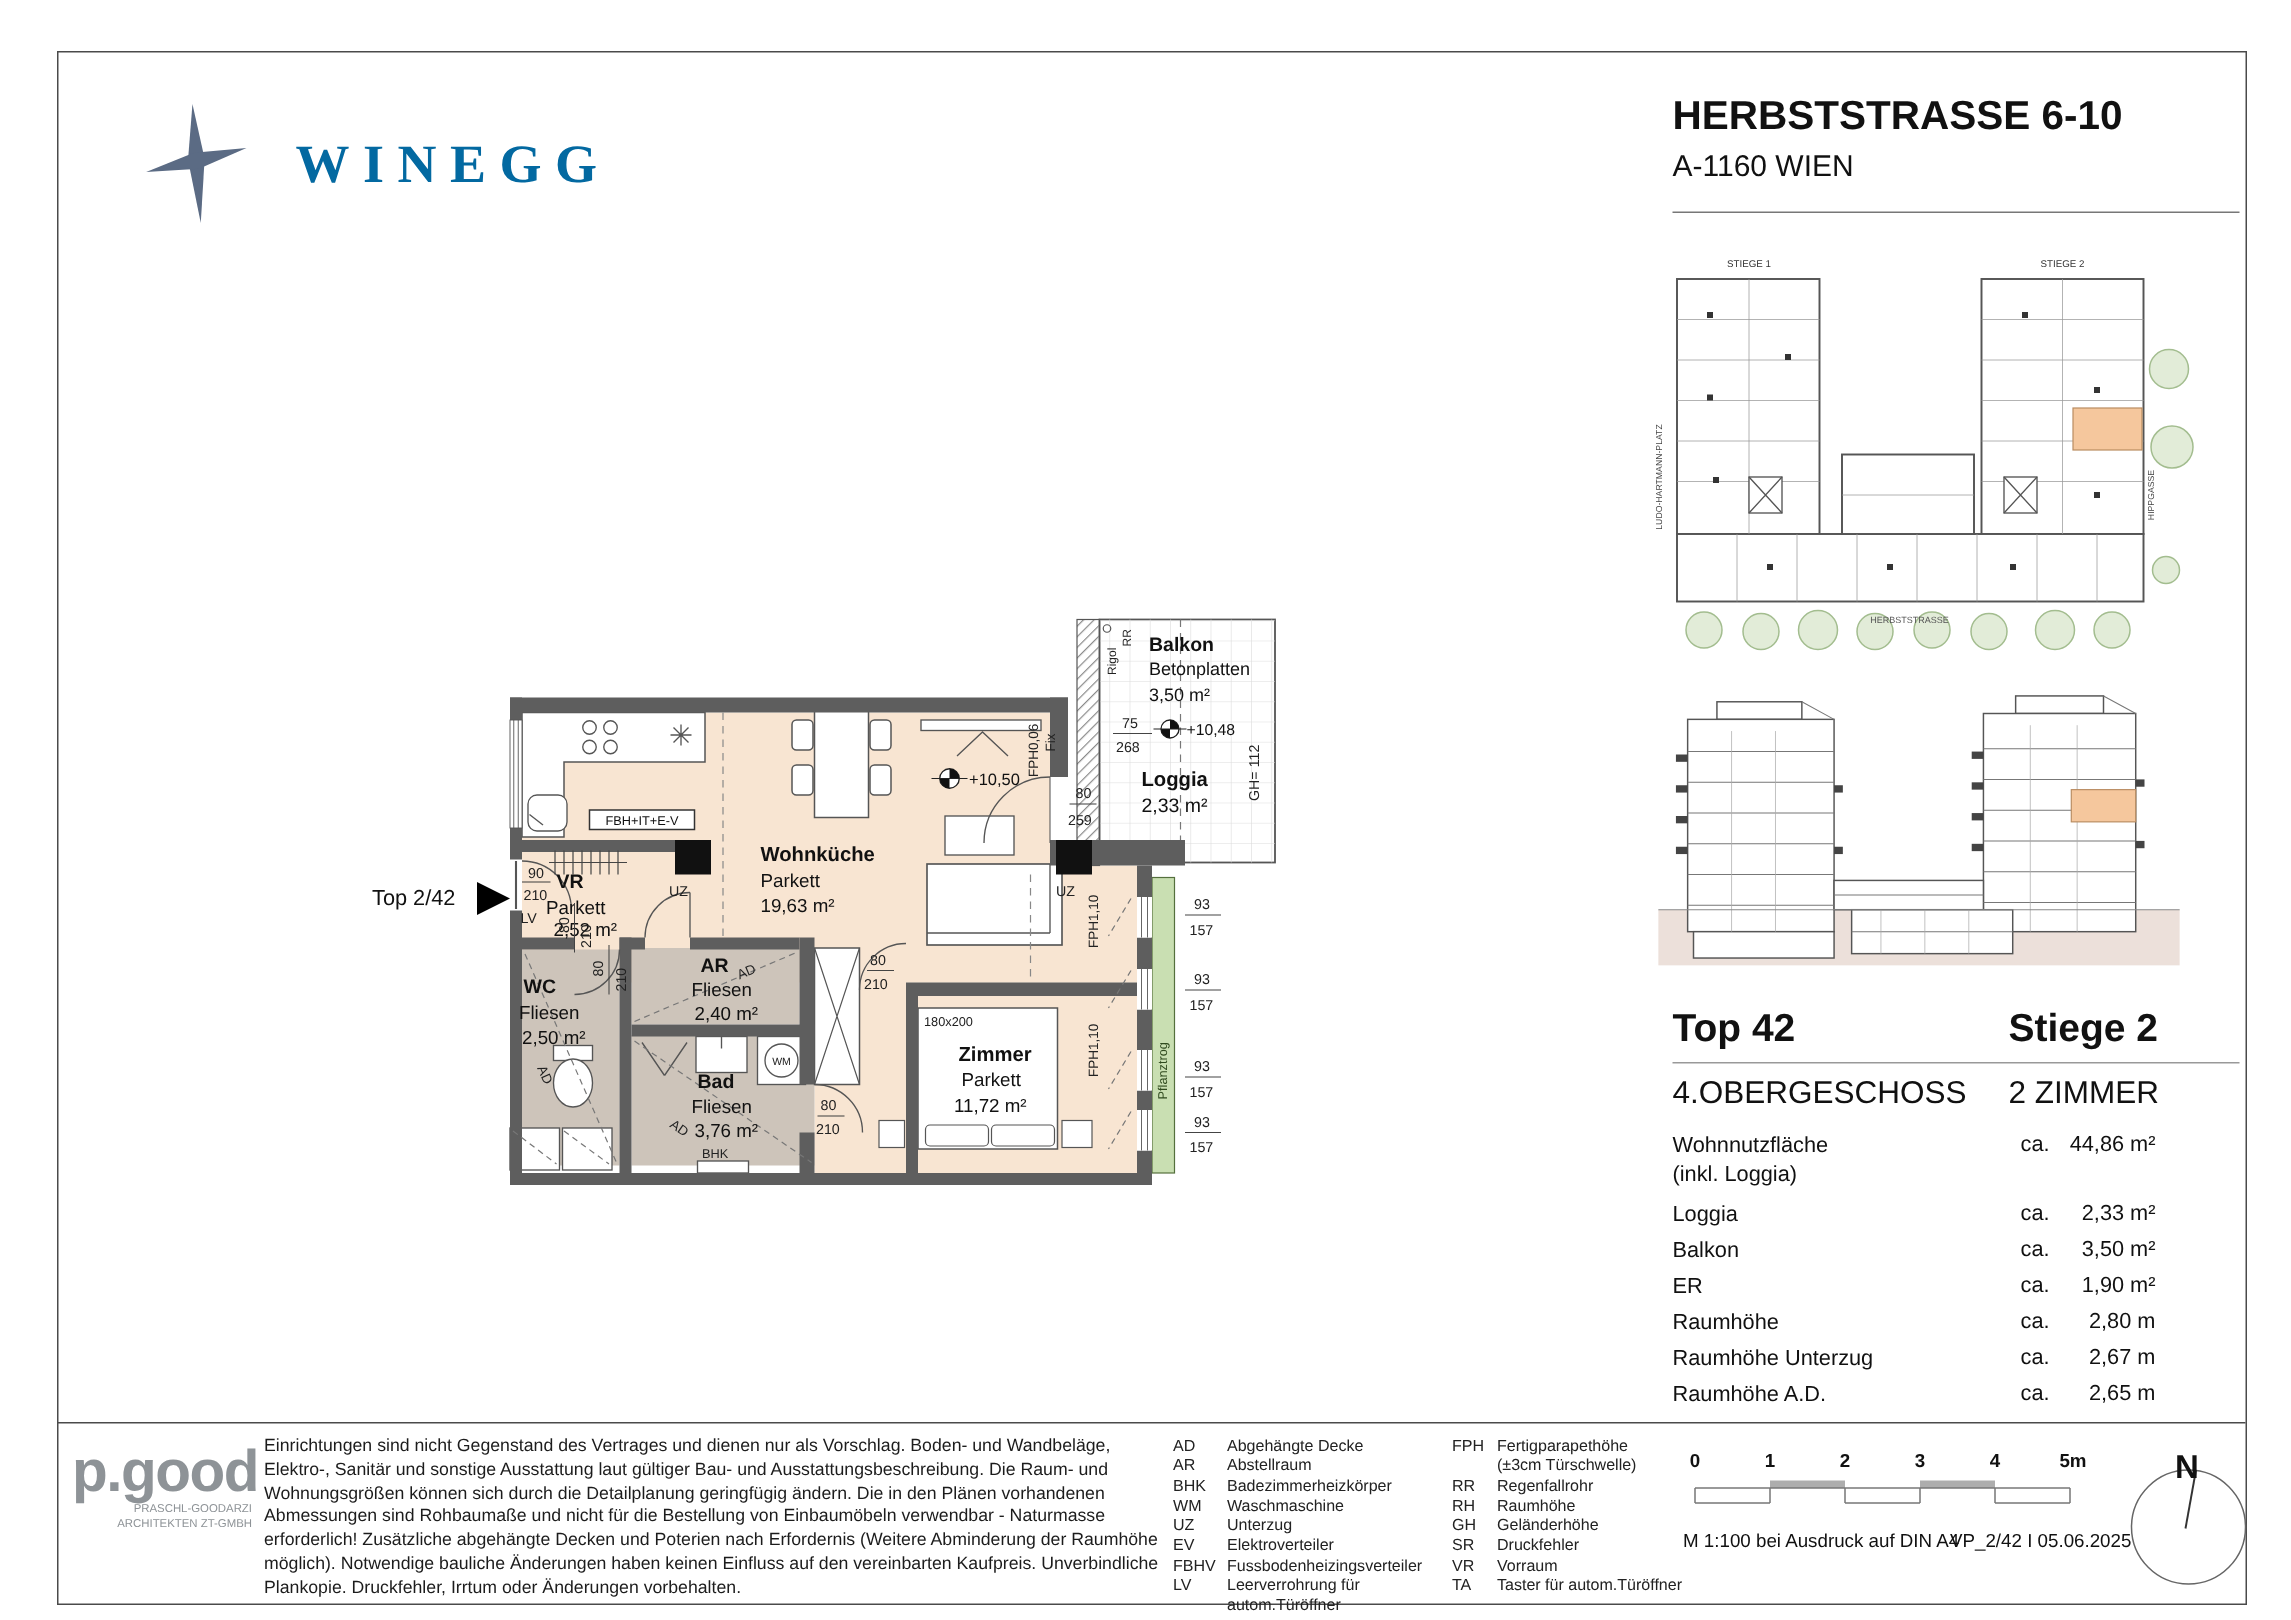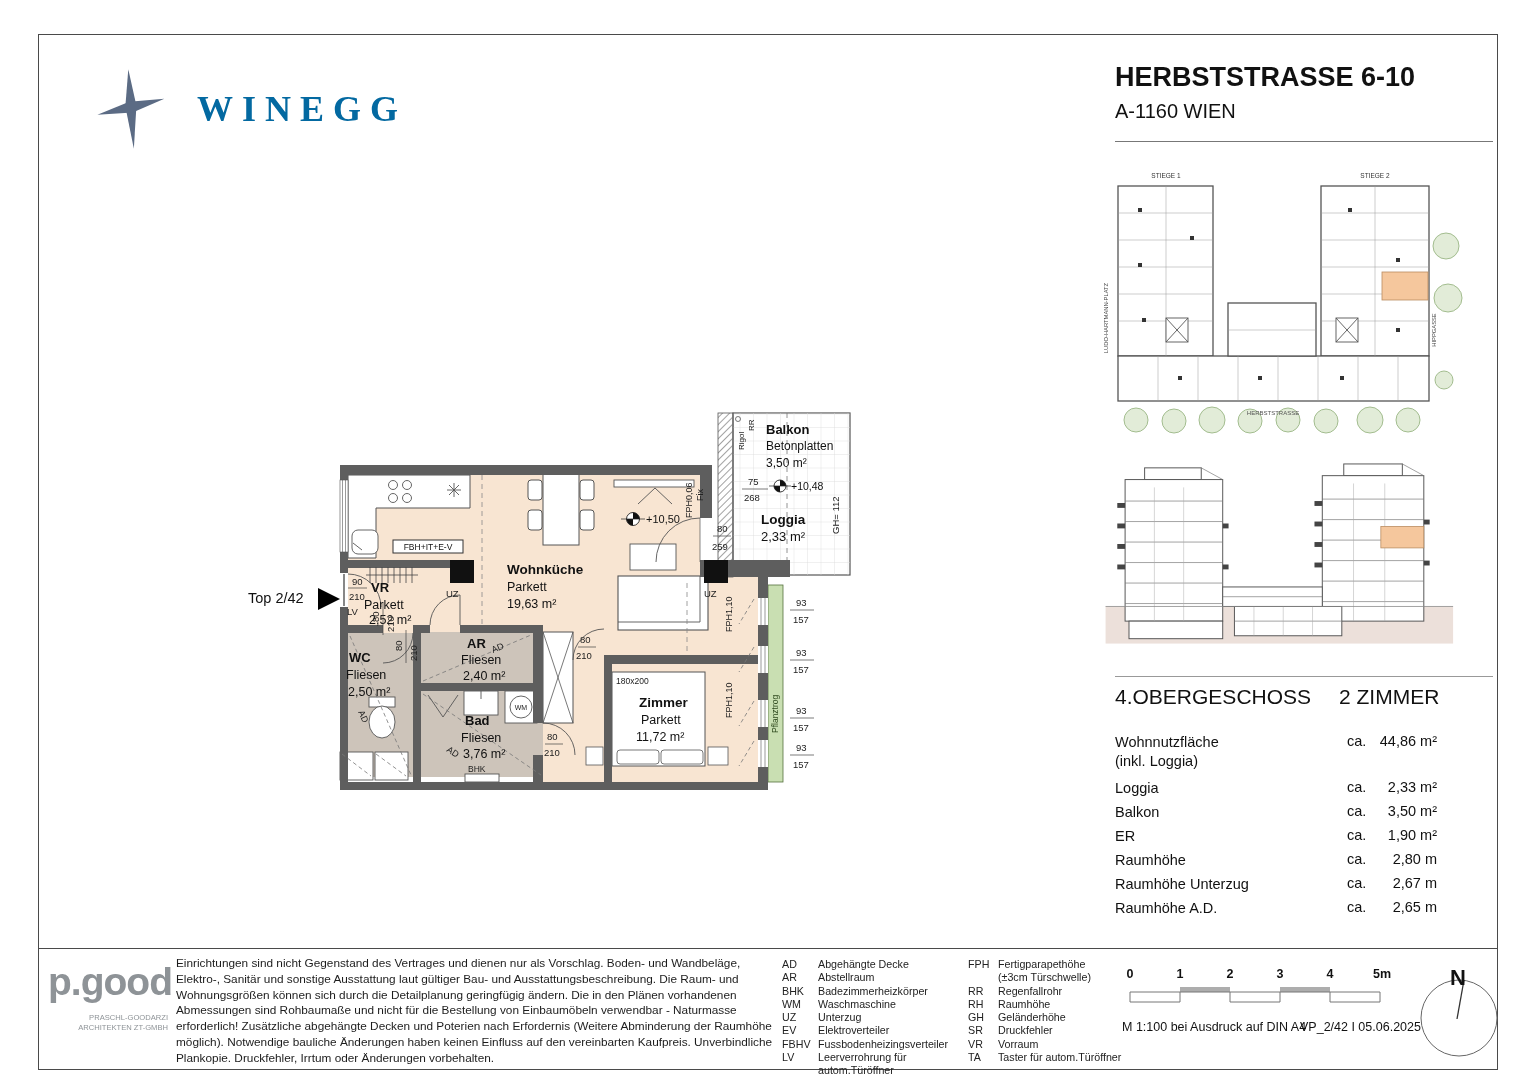--- a/index.html
+++ b/index.html
@@ -16,29 +16,29 @@
   
   #title{left:1115px;top:62px;font-size:27px;font-weight:bold;text-align:right;}
   #subtitle{left:1115px;top:100px;font-size:20px;}
   #title-sep{left:1115px;top:141px;width:378px;border-top:1.4px solid #777;}
   
   #details{left:1115px;top:670px;width:378px;}
   .d-head{position:relative;height:32px;font-size:26px;font-weight:bold;}
   .d-col2{position:absolute;left:224px;top:0;}
   .d-sep{border-top:1.5px solid #999;margin:6px 0 8px 0;}
   .d-sub{position:relative;height:28px;font-size:21px;}
-  .d-rows{margin-top:20px;font-size:14.5px;}
+  .d-rows{margin-top:10px;font-size:14.5px;}
   .drow{position:relative;height:24px;}
   .drow.tall{height:46px;}
   .dlab{line-height:1.3;}
   .dval{position:absolute;left:232px;top:0;width:90px;display:flex;justify-content:space-between;}
   
   #pgood{left:38px;top:964px;width:130px;}
   #pgood-logo{font-size:39px;font-weight:bold;color:#8e9397;letter-spacing:-1px;line-height:0.9;padding-left:10px;}
-  #pgood-sub{margin-top:14px;text-align:right;font-size:7.6px;color:#8e9397;line-height:1.25;}
+  #pgood-sub{margin-top:2px;text-align:right;font-size:7.6px;color:#8e9397;line-height:1.25;}
   #disclaimer{left:176px;top:956px;width:600px;font-size:11.8px;line-height:1.34;color:#1c1c1c;}
   .legend{top:958px;font-size:10.7px;line-height:1.24;color:#222;}
   #legend-left{left:782px;width:185px;}
   #legend-right{left:968px;width:235px;}
   .lrow{display:flex;}
   #legend-left .lrow .abbr{width:36px;flex:none;}
   #legend-right .lrow .abbr{width:30px;flex:none;}
   #scale-note{left:1122px;top:1020px;font-size:12.5px;}
   #scale-version{left:1300px;top:1020px;font-size:12.5px;}
   svg text{font-family:"Liberation Sans",sans-serif;}
@@ -426,20 +426,24 @@
       <text x="553" y="368">157</text>
     </g>
 
     <g>
       <text x="8" y="203" font-size="14.5" fill="#111">Top 2/42</text>
       <polygon points="78,188 100,199 78,210" fill="#000"></polygon>
     </g>
   </svg>
 
   <div class="abs" id="details">
+    <div class="d-head">
+      <span>Top 42</span>
+      <span class="d-col2">Stiege 2</span>
+    </div>
     <div class="d-sep"></div>
     <div class="d-sub">
       <span>4.OBERGESCHOSS</span>
       <span class="d-col2">2 ZIMMER</span>
     </div>
     <div class="d-rows">
       <div class="drow tall">
         <span class="dlab"><span>Wohnnutzfläche</span><br>
         <span>(inkl. Loggia)</span></span>
         <span class="dval">

